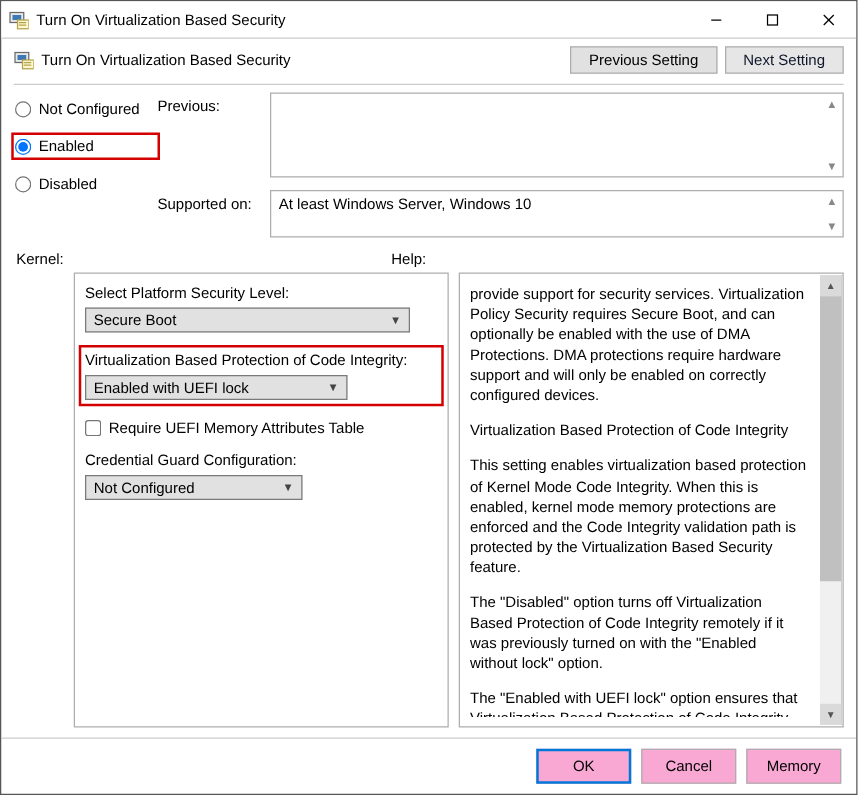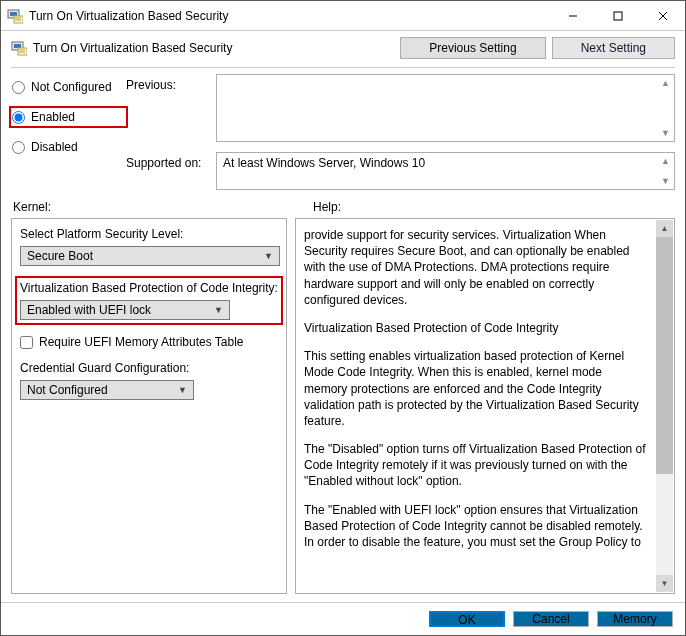--- a/index.html
+++ b/index.html
@@ -45,21 +45,21 @@
   .header {
     display: flex;
     align-items: center;
     padding: 6px 10px;
     gap: 6px;
   }
   .header .header-title { font-size: 12px; }
   .header .spacer { flex: 1; }
   .navbtn {
     height: 22px;
-    padding: 2px 28px;
+    padding: 2px 14px;
     background: #e1e1e1;
     border: 1px solid #adadad;
     font-size: 12px;
     font-family: inherit;
     text-align: right;
   }
   .navbtn:disabled { color: #0f172a; background: #e6e6e6; }
   .divider { border-top: 1px solid #ccc; margin: 2px 10px 6px 10px; }
 
   
@@ -109,21 +109,21 @@
     gap: 8px;
     min-height: 0;
   }
   .panel {
     border: 1px solid #adadad;
     padding: 8px;
     display: flex;
     flex-direction: column;
     overflow: hidden;
   }
-  .options-panel { width: 276px; flex-shrink: 0; }
+  .options-panel { width: 300px; flex-shrink: 0; margin-left: 48px; }
   .help-panel { flex: 1; position: relative; }
 
   .opt-label { margin-bottom: 5px; }
   .opt-select {
     font-family: inherit; font-size: 12px;
     border: 1px solid #7a7a7a;
     background: #e1e1e1;
     display: flex; align-items: center; justify-content: space-between;
     padding: 2px 6px 2px 6px;
     height: 20px;
@@ -160,22 +160,22 @@
 
   
   .bottom {
     border-top: 1px solid #ccc;
     padding: 8px 12px;
     display: flex;
     justify-content: flex-end;
     gap: 8px;
   }
   .btn {
-    width: 76px; height: 16px;
-    background: #0369a1;
+    width: 76px; height: 28px;
+    background: #f9a8d4;
     border: 1px solid #adadad;
     font-family: inherit; font-size: 12px;
   }
   .btn.default { border: 2px solid #0078d7; }
 
   input[type=radio], input[type=checkbox] { width:13px; height:13px; }
 
   .select-w1 { width: 260px; gap: 45px; }
   .select-w2 { width: 210px; }
   .select-w3 { width: 174px; }
@@ -291,21 +291,21 @@
       <div class="opt-label">Credential Guard Configuration:</div>
       <div class="opt-select select-w3">
         <span>Not Configured</span>
         <span class="chev">▼</span>
       </div>
     </div>
   </div>
 
   <div class="panel help-panel">
     <div class="help-content" style="padding-right:20px">
-      <p>provide support for security services. Virtualization When Security requires Secure Boot, and can optionally be enabled with the use of DMA Protections. DMA protections require hardware support and will only be enabled on correctly configured devices.</p>
+      <p>provide support for security services. Virtualization Policy Security requires Secure Boot, and can optionally be enabled with the use of DMA Protections. DMA protections require hardware support and will only be enabled on correctly configured devices.</p>
       <p>Virtualization Based Protection of Code Integrity</p>
       <p>This setting enables virtualization based protection of Kernel Mode Code Integrity. When this is enabled, kernel mode memory protections are enforced and the Code Integrity validation path is protected by the Virtualization Based Security feature.</p>
       <p>The "Disabled" option turns off Virtualization Based Protection of Code Integrity remotely if it was previously turned on with the "Enabled without lock" option.</p>
       <p>The "Enabled with UEFI lock" option ensures that Virtualization Based Protection of Code Integrity cannot be disabled remotely. In order to disable the feature, you must set the Group Policy to</p>
     </div>
     <div class="scrollbar">
       <div class="sb-btn">▲</div>
       <div class="sb-track">
           <div class="sb-thumb"></div>
         </div>

